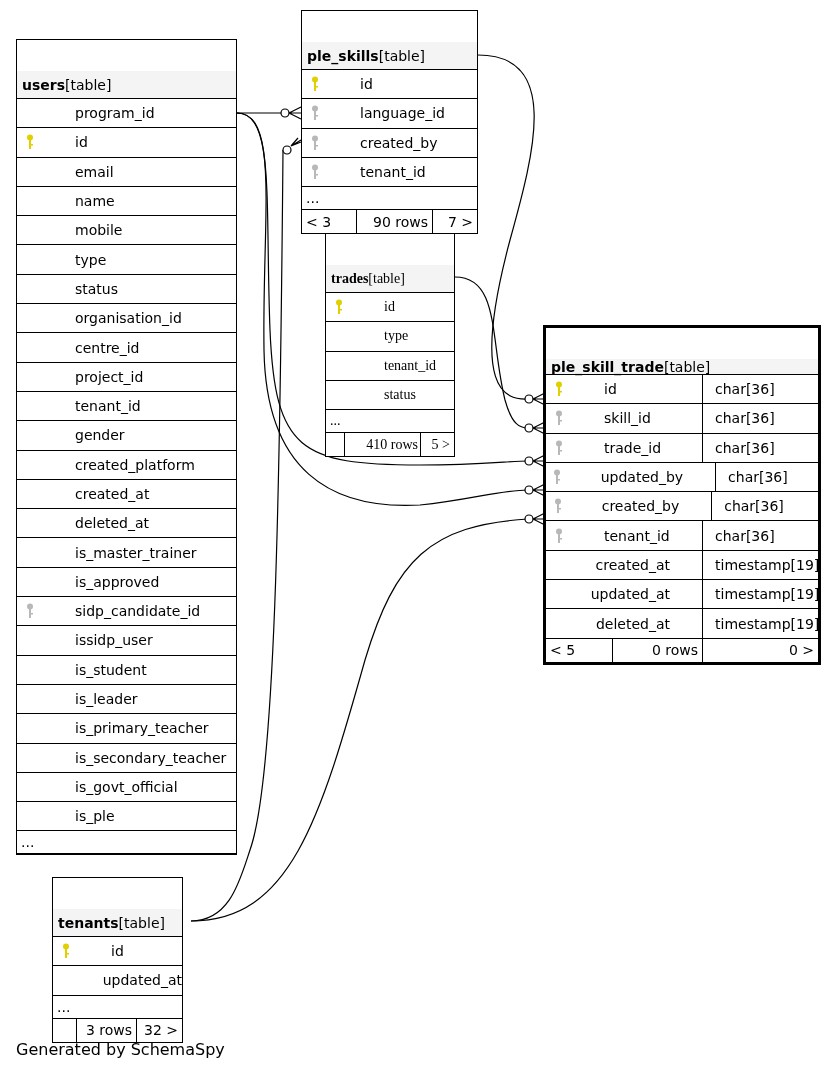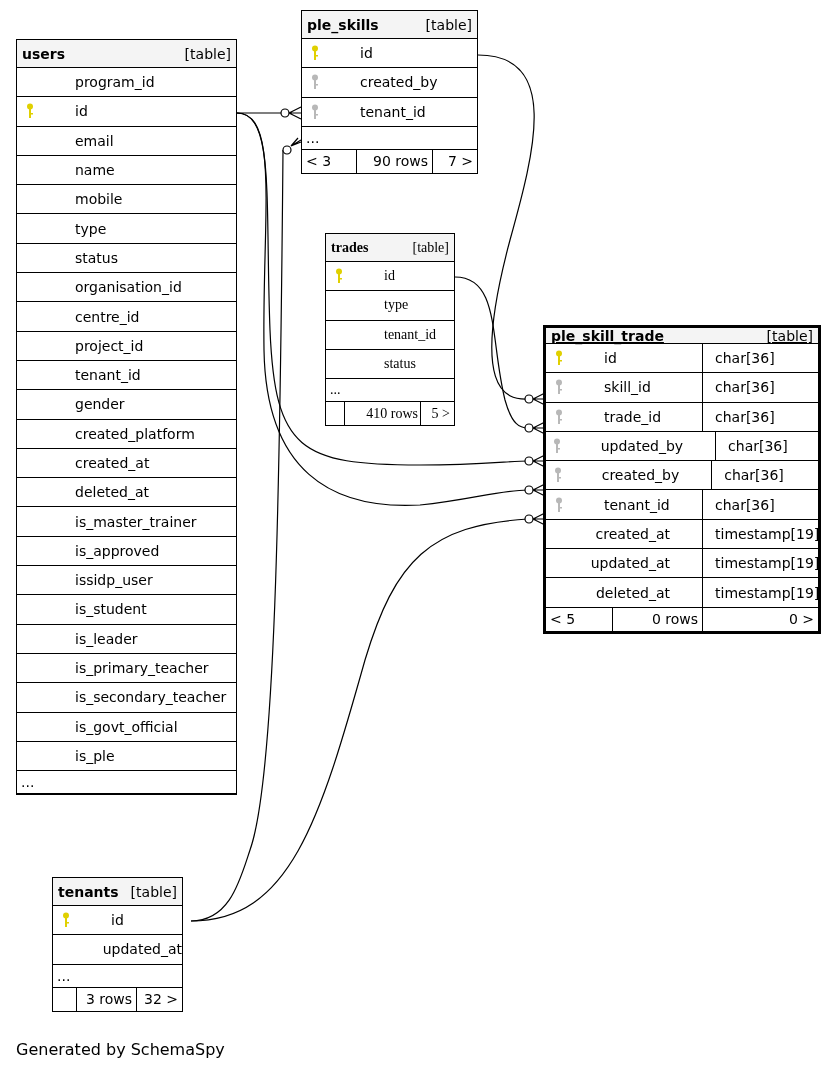--- a/index.html
+++ b/index.html
@@ -1,21 +1,21 @@
 <!DOCTYPE html>
 <html><head>
 <meta charset="utf-8">
 <style>
   html, body { margin:0; padding:0; background:#ffffff; }
   body { width:837px; height:1069px; position:relative; overflow:hidden;
          font-family:"DejaVu Sans", sans-serif; font-size:14px; color:#000; }
   .tbl { position:absolute; border:1px solid #000; background:#fff; box-sizing:border-box; }
   .tbl.focus { border:3px solid #000; }
   .hdr { height:28px; background:#f4f4f4; border-bottom:1px solid #000; display:flex;
-         align-items:center; justify-content:space-between; padding:0 5px; box-sizing:border-box; }
+         align-items:center; padding:0 5px; box-sizing:border-box;margin-top:31px; }
   .hdr .nm { font-weight:bold; }
   .row { height:29.3px; border-bottom:1px solid #000; display:flex; align-items:center;
          box-sizing:border-box; position:relative;gap:32px; }
   .row .key { width:26px; display:flex; justify-content:center; align-items:center; }
   .row .cname { flex:1; }
   .row .ctype { width:116px; border-left:1px solid #000; height:100%; display:flex; align-items:center;
                 padding-left:12px; box-sizing:border-box; }
   .ellipsis { height:23px; border-bottom:1px solid #000; padding-left:4px; box-sizing:border-box;
               display:flex; align-items:center; }
   .foot { height:23px; display:flex; box-sizing:border-box; }
@@ -132,20 +132,30 @@
       </div>
       <div class="row">
         <span class="key"></span>
         <span class="cname">is_master_trainer</span>
       </div>
       <div class="row">
         <span class="key"></span>
         <span class="cname">is_approved</span>
       </div>
       <div class="row">
+        <span class="key">
+          <svg width="8" height="16" viewBox="0 0 8 16">
+            <circle cx="4" cy="3.5" r="3" fill="#b8b8b8"></circle>
+            <rect x="3" y="5" width="2" height="10" fill="#b8b8b8"></rect>
+            <rect x="5" y="10" width="2" height="1.5" fill="#b8b8b8"></rect>
+          </svg>
+        </span>
+        <span class="cname">sidp_candidate_id</span>
+      </div>
+      <div class="row">
         <span class="key"></span>
         <span class="cname">issidp_user</span>
       </div>
       <div class="row">
         <span class="key"></span>
         <span class="cname">is_student</span>
       </div>
       <div class="row">
         <span class="key"></span>
         <span class="cname">is_leader</span>
@@ -178,20 +188,30 @@
   <div class="cols">
       <div class="row">
         <span class="key">
           <svg width="8" height="16" viewBox="0 0 8 16">
             <circle cx="4" cy="3.5" r="3" fill="#e0d000"></circle>
             <rect x="3" y="5" width="2" height="10" fill="#e0d000"></rect>
             <rect x="5" y="10" width="2" height="1.5" fill="#e0d000"></rect>
           </svg>
         </span>
         <span class="cname">id</span>
+      </div>
+      <div class="row">
+        <span class="key">
+          <svg width="8" height="16" viewBox="0 0 8 16">
+            <circle cx="4" cy="3.5" r="3" fill="#b8b8b8"></circle>
+            <rect x="3" y="5" width="2" height="10" fill="#b8b8b8"></rect>
+            <rect x="5" y="10" width="2" height="1.5" fill="#b8b8b8"></rect>
+          </svg>
+        </span>
+        <span class="cname">language_id</span>
       </div>
       <div class="row">
         <span class="key">
           <svg width="8" height="16" viewBox="0 0 8 16">
             <circle cx="4" cy="3.5" r="3" fill="#b8b8b8"></circle>
             <rect x="3" y="5" width="2" height="10" fill="#b8b8b8"></rect>
             <rect x="5" y="10" width="2" height="1.5" fill="#b8b8b8"></rect>
           </svg>
         </span>
         <span class="cname">created_by</span>
@@ -246,21 +266,21 @@
     </div>
   <div class="ellipsis">...</div>
   <div class="foot">
     <div style="width:19px"></div>
     <div class="rows" style="width:76px; padding:0 2px;">410 rows</div>
     <div style="flex:1">5 &gt;</div>
   </div>
 </div>
 
 <div class="tbl focus" style="left:543px; top:325px; width:278px;">
-  <div class="hdr" style="height:16px;text-decoration:underline;">
+  <div class="hdr" style="height:16px;">
     <span class="nm">ple_skill_trade</span>
     <span>[table]</span>
   </div>
   <div class="cols">
       <div class="row">
         <span class="key">
           <svg width="8" height="16" viewBox="0 0 8 16">
             <circle cx="4" cy="3.5" r="3" fill="#e0d000"></circle>
             <rect x="3" y="5" width="2" height="10" fill="#e0d000"></rect>
             <rect x="5" y="10" width="2" height="1.5" fill="#e0d000"></rect>

